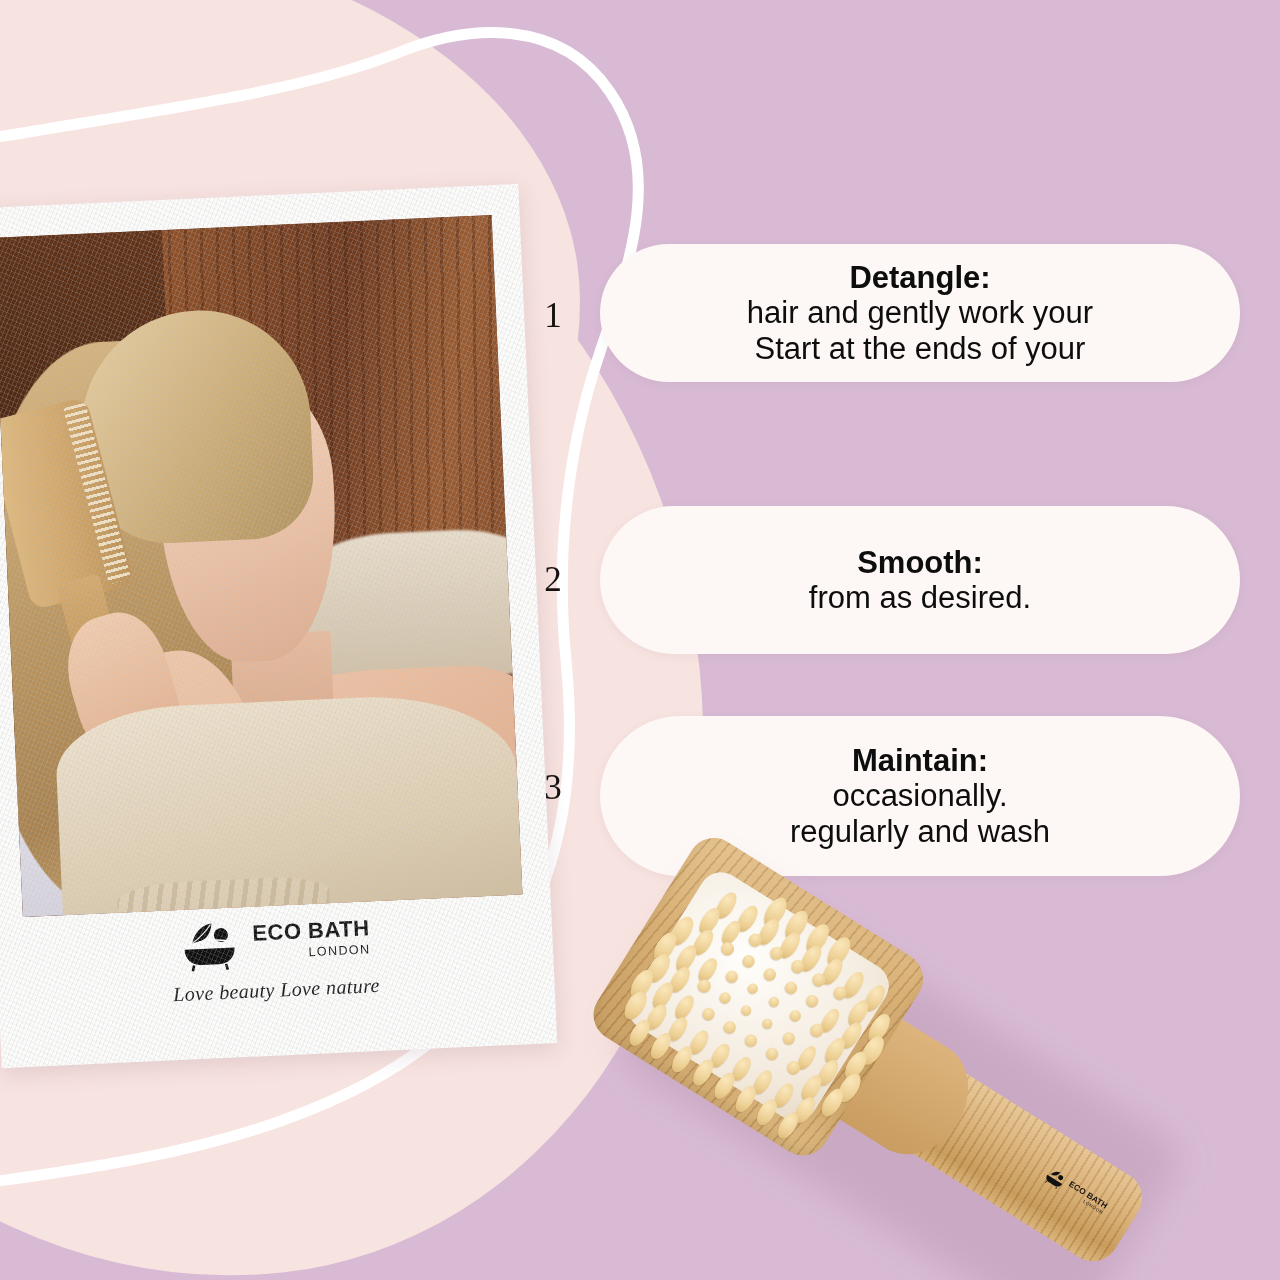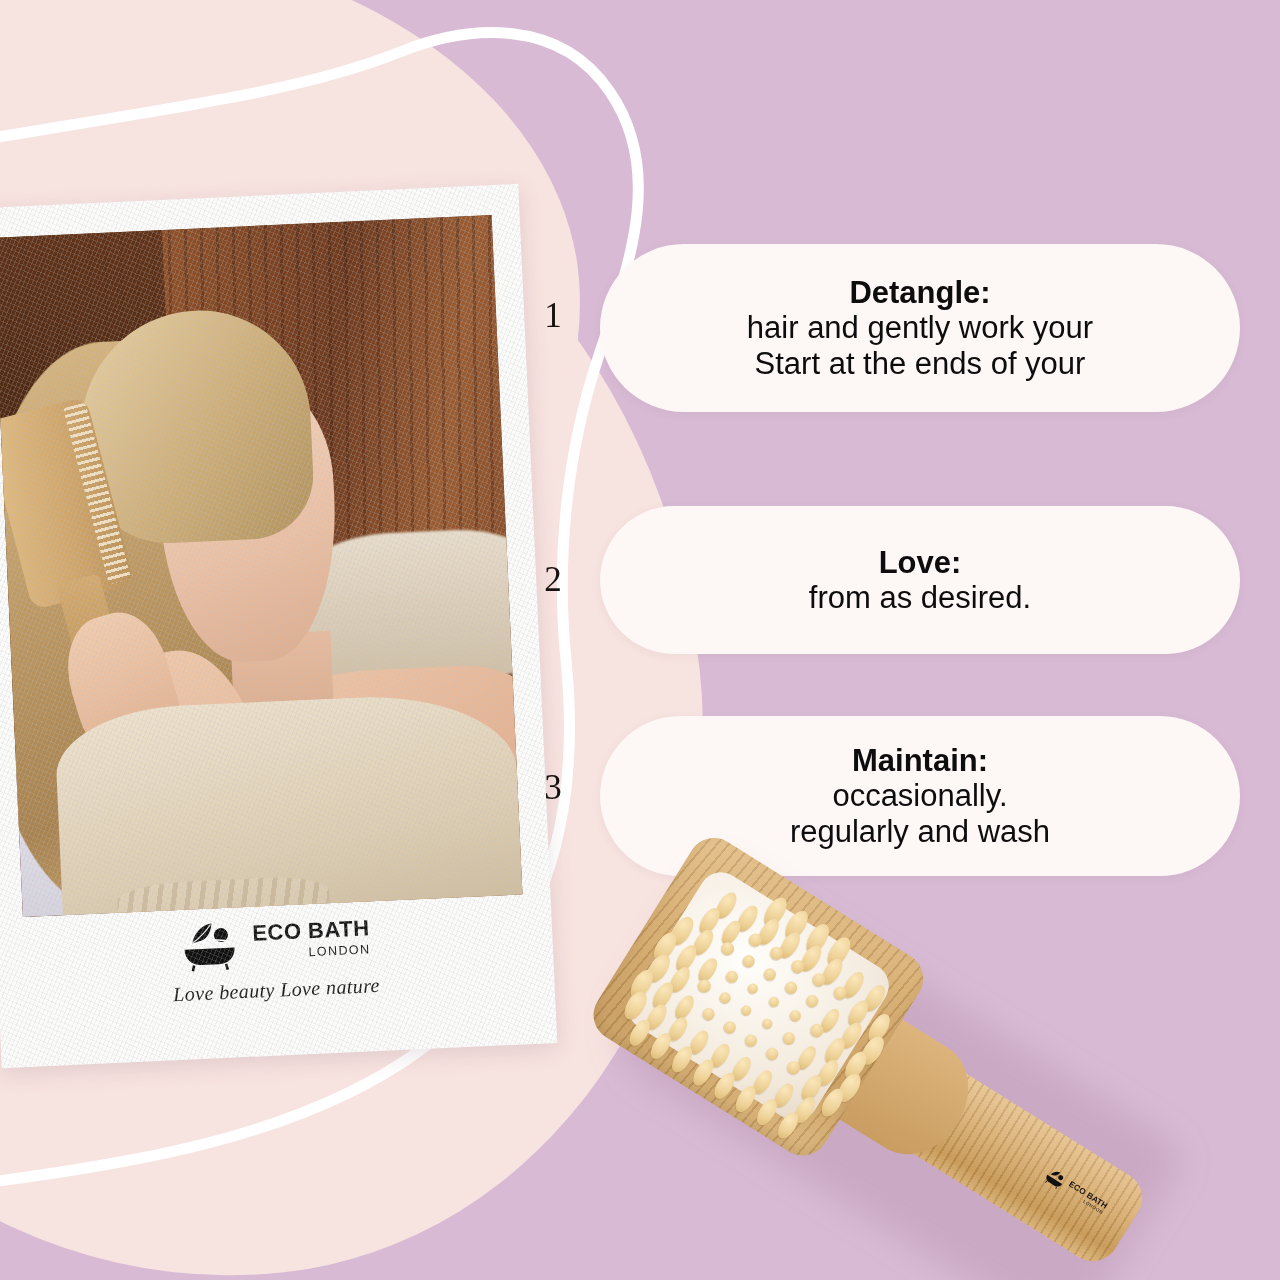--- a/index.html
+++ b/index.html
@@ -239,21 +239,21 @@
   .step-head { font-size: 31px; font-weight: 700; }
   .step-body { font-size: 31px; font-weight: 400; }
   .step-num {
     position: absolute;
     width: 40px;
     text-align: center;
     font-family: "Liberation Serif", serif;
     font-size: 35px;
     color: #17120f;
   }
-  #step1 { top: 244px; height: 168px; }
+  #step1 { top: 244px; height: 138px; }
   #step2 { top: 506px; height: 148px; }
   #step3 { top: 716px; height: 160px; }
   #num1 { left: 533px; top: 296px; }
   #num2 { left: 533px; top: 560px; }
   #num3 { left: 533px; top: 768px; }
 
   
   .product {
     position: absolute;
     left: 596px;
@@ -417,21 +417,21 @@
     <div class="step-inner">
       <div class="step-head">Detangle:</div>
       <div class="step-body">hair and gently work your</div>
       <div class="step-body">Start at the ends of your</div>
     </div>
   </div>
 
   <div class="step-num" id="num2">2</div>
   <div class="step" id="step2">
     <div class="step-inner">
-      <div class="step-head">Love:</div>
+      <div class="step-head">Smooth:</div>
       <div class="step-body">from as desired.</div>
     </div>
   </div>
 
   <div class="step-num" id="num3">3</div>
   <div class="step" id="step3">
     <div class="step-inner">
       <div class="step-head">Maintain:</div>
       <div class="step-body">occasionally.</div>
       <div class="step-body">regularly and wash</div>

